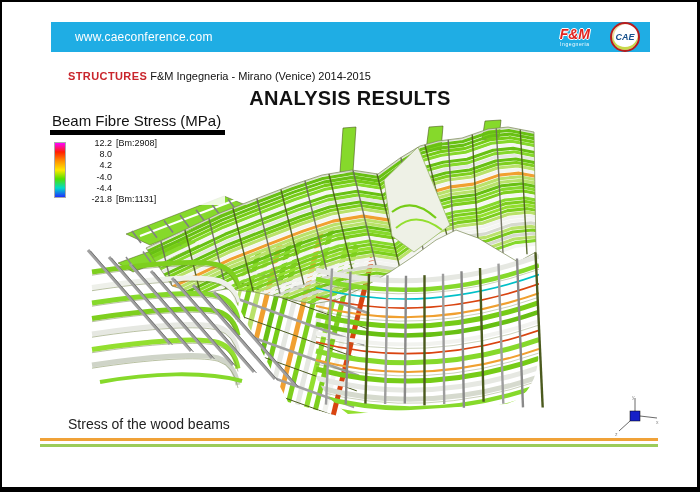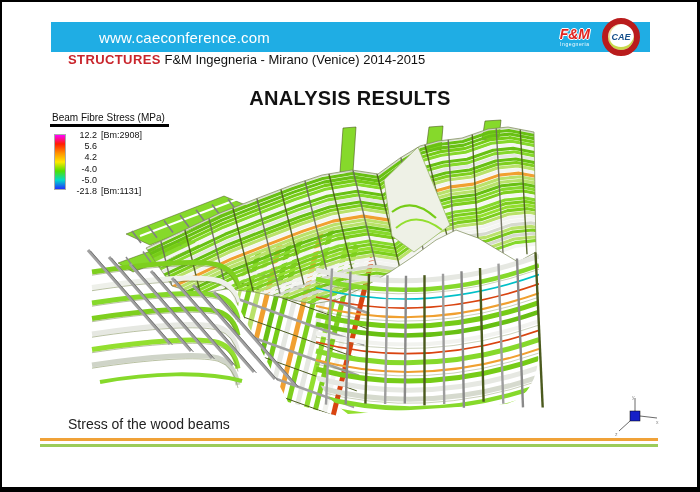--- a/index.html
+++ b/index.html
@@ -4,44 +4,44 @@
 <style>
   html,body{margin:0;padding:0}
   body{width:700px;height:492px;position:relative;background:#fff;overflow:hidden;
        font-family:"Liberation Sans",sans-serif;color:#111}
   .frame{position:absolute;inset:0;border:2px solid #000;border-right-width:3px;
          border-bottom-width:5px;pointer-events:none;z-index:60}
 
   
   .topbar{position:absolute;left:51px;top:22px;width:599px;height:30px;
           display:flex;align-items:center;z-index:5}
-  .url{margin-left:48px;color:#fff;font-size:15px;letter-spacing:.2px;cursor:pointer}
-  .logos{margin-left:auto;margin-right:10px;display:flex;align-items:center;gap:12px}
+  .url{margin-left:24px;color:#fff;font-size:12px;letter-spacing:.2px;cursor:pointer}
+  .logos{margin-left:auto;margin-right:10px;display:flex;align-items:center;gap:20px}
   .fm{text-align:center;line-height:1.05}
   .fm-main{color:#e02520;font-weight:bold;font-style:italic;font-size:14px;
            text-shadow:1px 0 #fff,-1px 0 #fff,0 1px #fff,0 -1px #fff}
   .fm-sub{color:#fff;font-size:5px;letter-spacing:.6px}
-  .cae{width:26px;height:26px;border-radius:50%;background:#fff;border:6px solid #b91c1c;
+  .cae{width:26px;height:26px;border-radius:50%;background:#fff;border:2px solid #b91c1c;
        display:flex;align-items:center;justify-content:center;
        box-shadow:inset 0 -3px 0 #c8d84a, inset 2px 0 0 #e8e0a0}
   .cae span{font-size:9px;font-weight:bold;font-style:italic;color:#16508c}
 
   
-  .headerline{position:absolute;left:68px;top:52px;font-size:13px;z-index:5;white-space:pre}
+  .headerline{position:absolute;left:68px;top:70px;font-size:11px;z-index:5;white-space:pre}
   .brand{font-weight:bold;letter-spacing:.4px}
 
   .slide-title{position:absolute;left:0;top:87px;width:700px;text-align:center;
                font-size:20px;font-weight:bold;letter-spacing:.3px;z-index:5}
 
   
   .legend{position:absolute;left:50px;top:112px;z-index:10;background:rgba(255,255,255,.85)}
-  .legend-title{font-size:10px;border-bottom:3px solid #000000;padding:0 4px 1px 2px;color:#111}
+  .legend-title{font-size:15px;border-bottom:5px solid #000000;padding:0 4px 1px 2px;color:#111}
   .legend-body{display:flex;margin-top:2px}
   .colorbar{width:10px;height:54px;margin:5px 0 0 4px;border:1px solid #aaa}
-  .legend-labels{margin-left:5px}
+  .legend-labels{margin-left:20px}
   .legend-row{height:11.3px;font-size:9px;display:flex;align-items:center}
   .lv{display:inline-block;width:26px;text-align:right}
   .ln{margin-left:4px}
 
   .caption{position:absolute;left:68px;top:416px;font-size:14px;color:#222;z-index:5}
   .hr1{position:absolute;left:40px;top:438px;width:618px;height:3px;z-index:5}
   .hr2{position:absolute;left:40px;top:444px;width:618px;height:3px;z-index:5}
 
   #fem-svg{position:absolute;left:0;top:0;z-index:1}
   #triad{position:absolute;left:612px;top:394px;z-index:4}
@@ -251,33 +251,33 @@
 <div class="legend">
   <div class="legend-title">Beam Fibre Stress  (MPa)</div>
   <div class="legend-body">
     <div class="colorbar" style="background: linear-gradient(rgb(255, 0, 255), rgb(255, 30, 0), rgb(255, 144, 0), rgb(255, 232, 0), rgb(80, 224, 0), rgb(0, 220, 200), rgb(32, 48, 255));"></div>
     <div class="legend-labels">
       <div class="legend-row">
           <span class="lv">12.2</span>
           <span class="ln">[Bm:2908]</span>
         </div>
       <div class="legend-row">
-          <span class="lv">5.6</span>
+          <span class="lv">8.0</span>
           <span class="ln"></span>
         </div>
       <div class="legend-row">
           <span class="lv">4.2</span>
           <span class="ln"></span>
         </div>
       <div class="legend-row">
           <span class="lv">-4.0</span>
           <span class="ln"></span>
         </div>
       <div class="legend-row">
-          <span class="lv">-5.0</span>
+          <span class="lv">-4.4</span>
           <span class="ln"></span>
         </div>
       <div class="legend-row">
           <span class="lv">-21.8</span>
           <span class="ln">[Bm:1131]</span>
         </div>
     </div>
   </div>
 </div>
 

